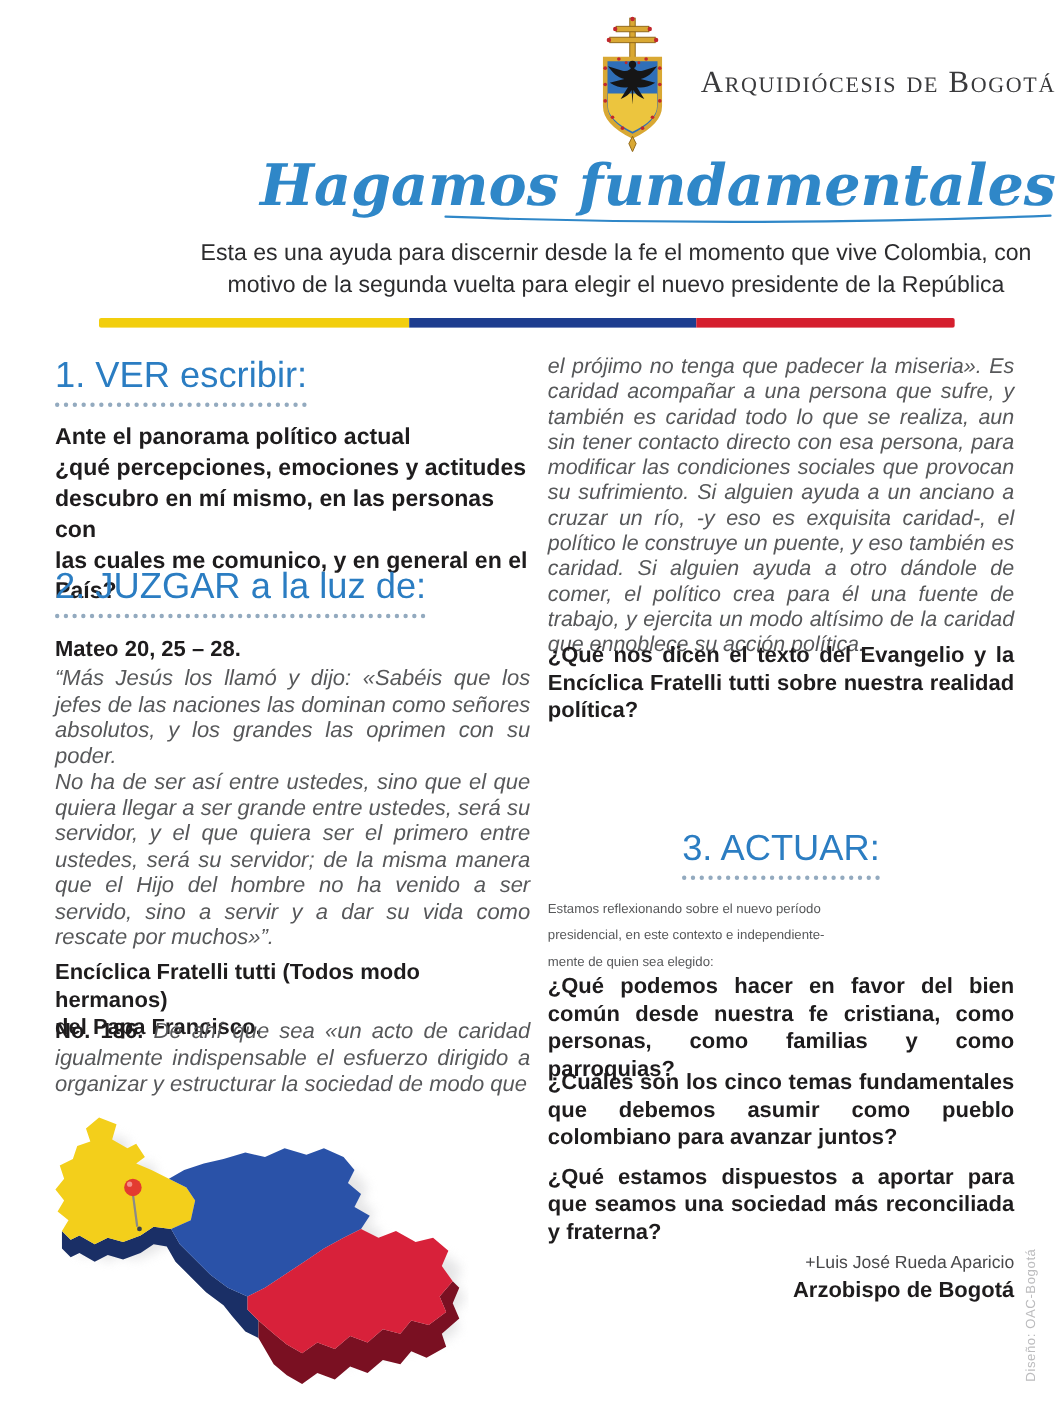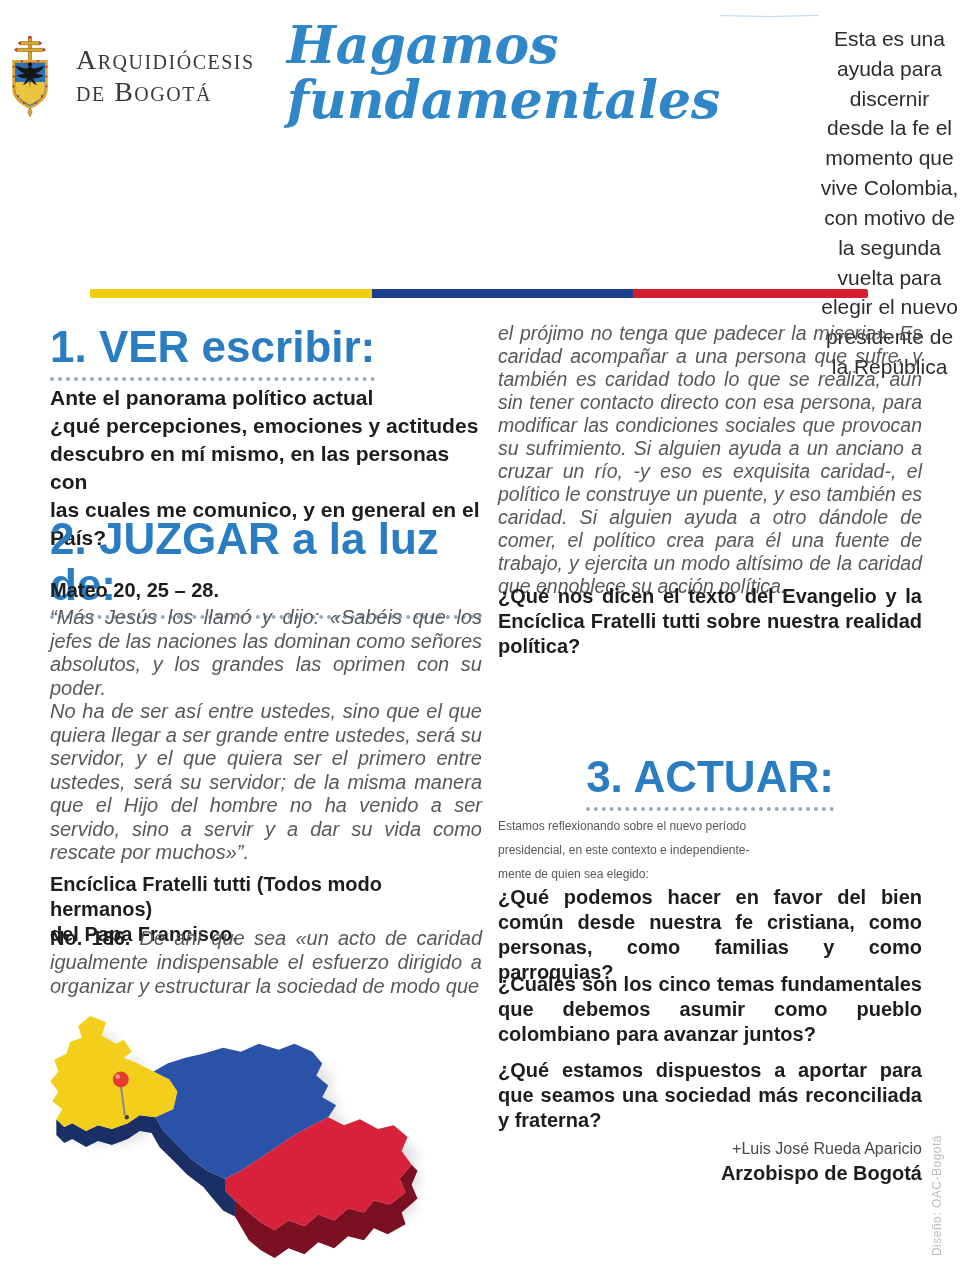--- a/index.html
+++ b/index.html
@@ -1,20 +1,20 @@
 <!DOCTYPE html>
 <html><head>
 <meta charset="utf-8">
 <style>
   html,body{margin:0;padding:0;background:#ffffff;}
   .page{position:relative;width:960px;height:1280px;background:#ffffff;overflow:hidden;
         font-family:"Liberation Sans",sans-serif;color:#1e1c1d;}
 
   
-  .header{position:absolute;top:14px;left:0;width:100%;display:flex;flex-direction:row;align-items:flex-start;}
+  .header{position:absolute;top:14px;left:0;width:100%;display:flex;flex-direction:column;align-items:flex-end;}
   .brand-row{display:flex;align-items:center;gap:16px;}
   .logo{width:92px;height:124px;}
   .org-name{font-family:"Liberation Serif",serif;font-variant:small-caps;font-size:28px;
             letter-spacing:1.5px;color:#3a3a3c;}
   .title{margin-top:4px;font-family:"DejaVu Serif",serif;font-style:italic;font-weight:bold;
          font-size:52px;color:#2f87c8;line-height:1.05;}
   .title-swash{width:560px;height:12px;margin-top:-4px;}
   .subtitle{margin-top:10px;width:800px;text-align:center;font-size:21px;line-height:1.42;color:#2c2c2e;}
 
   
@@ -22,21 +22,21 @@
   .flag-yellow{width:36.3%;background:#f2ce0d;}
   .flag-blue{width:33.5%;background:#1d3d8f;}
   .flag-red{width:30.2%;background:#d51f2e;}
 
   
   .col{position:absolute;}
   .col-left{top:324px;left:50px;width:432px;height:700px;}
   .col-right{top:322px;left:498px;width:424px;height:930px;}
   .blk{position:absolute;left:0;width:100%;}
 
-  .sec-heading{display:inline-block;font-size:44px;font-weight:bold;color:#2b7dc2;line-height:1.05;
+  .sec-heading{display:inline-block;font-size:33px;font-weight:normal;color:#2b7dc2;line-height:1.05;
                border-bottom:4px dotted #93aabf;padding-bottom:7px;}
   .q{font-weight:bold;color:#1e1c1d;font-size:20px;line-height:25px;text-align:justify;margin:0;}
   .it{font-style:italic;color:#57585a;font-size:20px;line-height:23.5px;text-align:justify;margin:0;}
   .ref{font-weight:bold;color:#1e1c1d;font-size:20px;line-height:25px;margin:0;}
   .plain{color:#57585a;font-size:12px;line-height:24px;margin:0;}
   .preline{white-space:pre-line;}
   .verq{font-weight:bold;font-size:21px;line-height:28px;color:#1e1c1d;margin:0;}
 
   .signature{text-align:right;line-height:1.35;}
   .sig-name{font-size:16px;color:#48484a;}

